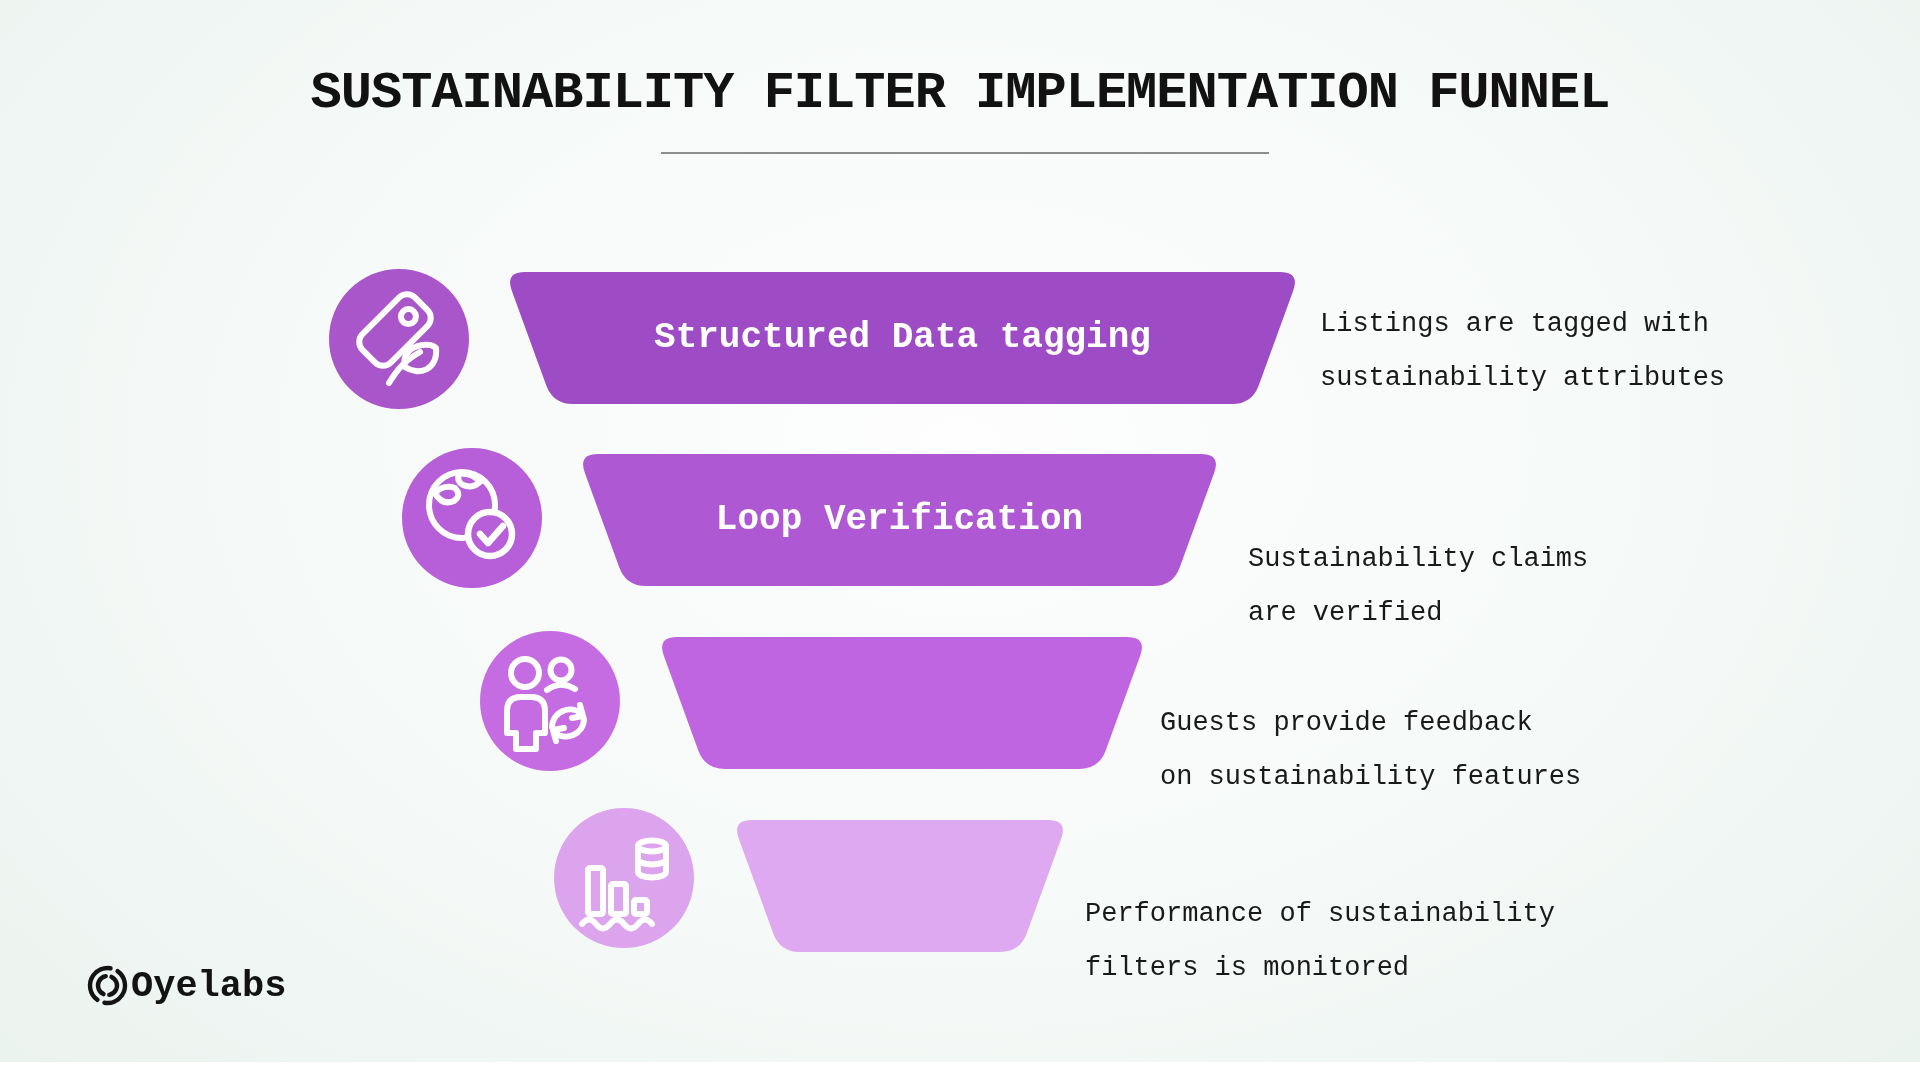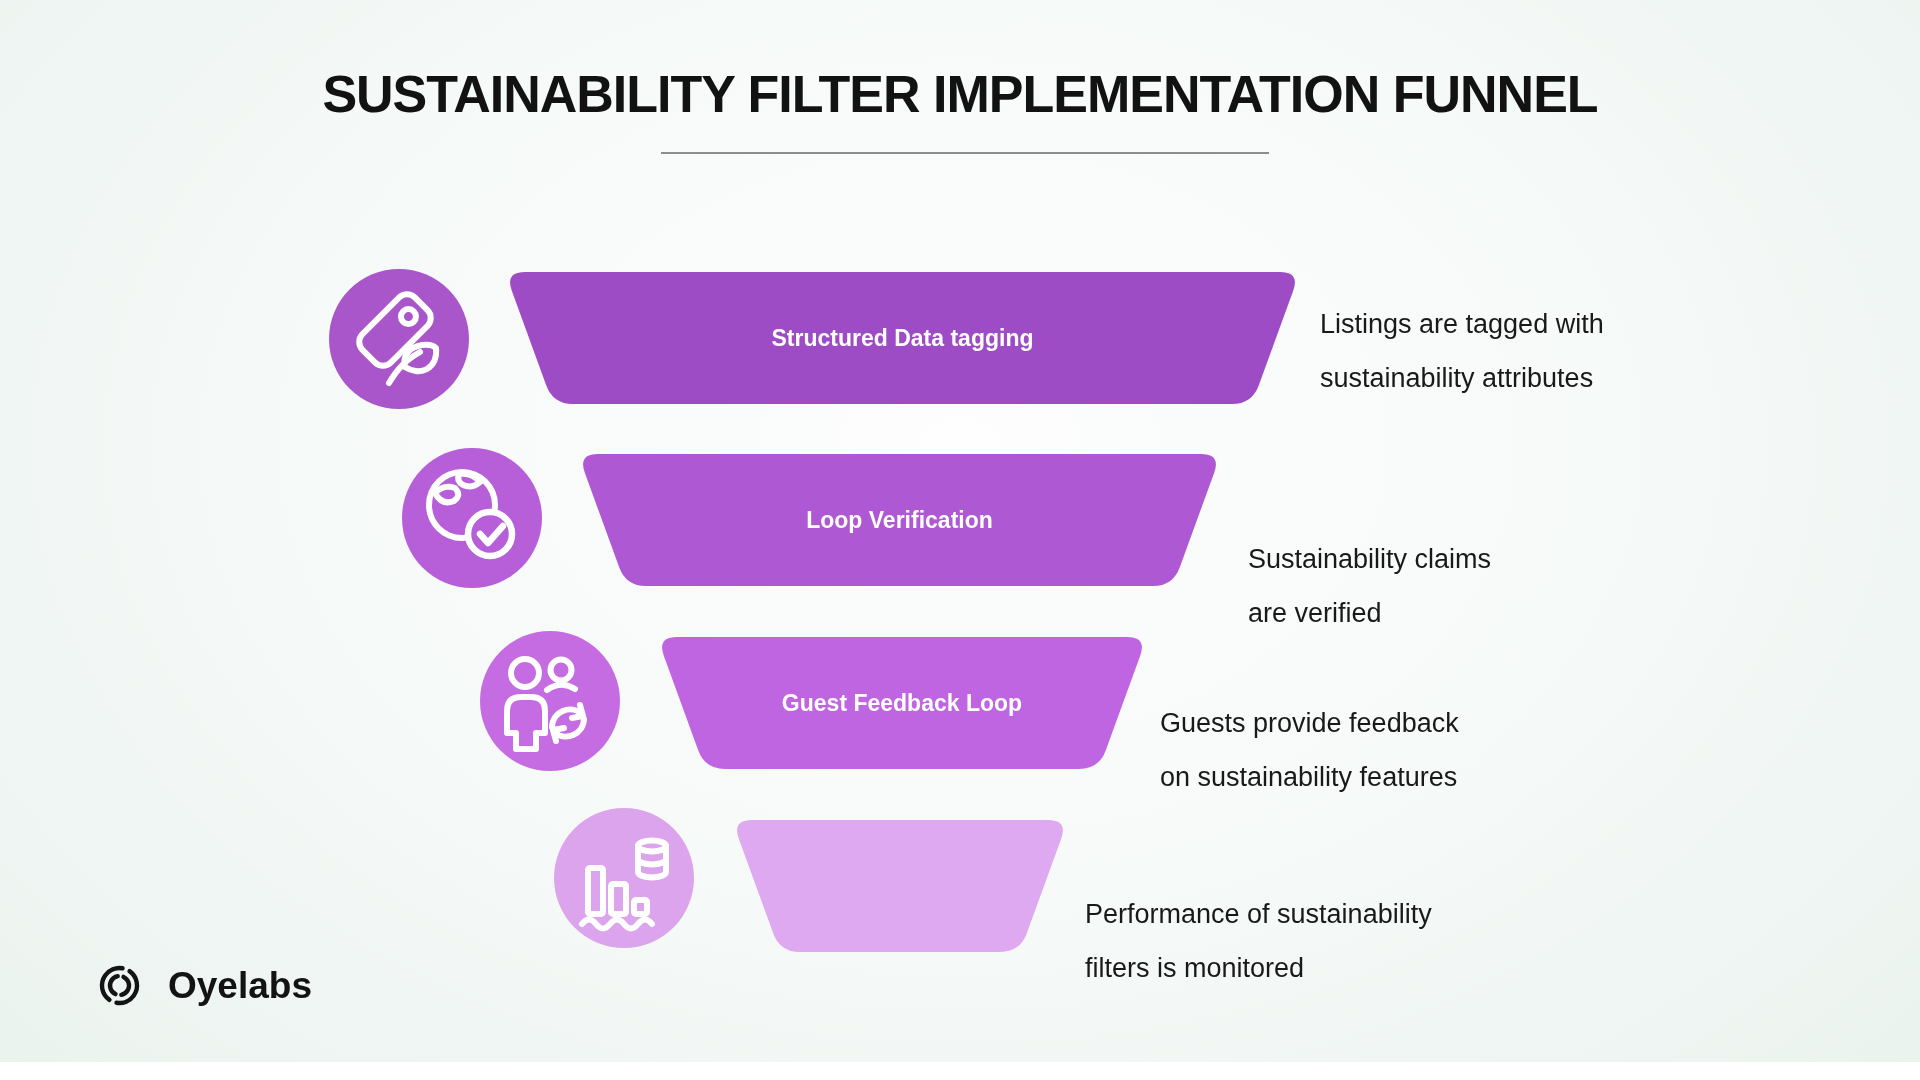--- a/index.html
+++ b/index.html
@@ -1,37 +1,37 @@
 <!DOCTYPE html>
 <html><head>
 <meta charset="utf-8">
 <style>
   html,body{margin:0;padding:0;}
   .canvas{
     position:relative;width:1920px;height:1062px;overflow:hidden;
     background:radial-gradient(95% 120% at 50% 42%, #fdfefd 0%, #f5f9f7 40%, #ebf3ef 70%, #dfebe5 100%);
-    font-family:Liberation Sans, sans-serif;
+    font-family:Liberation Mono, monospace;
   }
   .page-title{
     position:absolute;top:64px;left:0;width:100%;text-align:center;
     font-size:52px;font-weight:800;letter-spacing:-1px;color:#121212;
   }
   .title-underline{position:absolute;left:661px;top:152px;width:608px;height:2px;background:#8d8d8d;}
   .icon-circle{position:absolute;width:140px;height:140px;border-radius:50%;}
   .icon-circle svg{position:absolute;left:0;top:0;width:140px;height:140px;}
   .bar-shape{position:absolute;display:block;}
   .bar-label{
     position:absolute;display:flex;align-items:center;justify-content:center;text-align:center;
-    color:#ffffff;font-size:23px;font-weight:700;line-height:1.22;white-space:pre-line;
+    color:#ffffff;font-size:36px;font-weight:700;line-height:1.22;white-space:pre-line;
   }
   .stage-desc{
     position:absolute;font-size:27px;font-weight:500;color:#191919;
     line-height:54px;white-space:pre-line;
   }
-  .brand{position:absolute;left:96px;top:962px;display:flex;align-items:center;gap:25px;justify-content:space-between;}
+  .brand{position:absolute;left:84px;top:962px;display:flex;align-items:center;gap:0;justify-content:space-between;}
   .brand-name{font-size:37px;font-weight:600;color:#131313;}
   .ic{fill:none;stroke:#ffffff;stroke-width:6;stroke-linecap:round;stroke-linejoin:round;}
 </style>
 </head>
 <body>
 
 <div class="canvas">
 
   <div class="page-title">SUSTAINABILITY FILTER IMPLEMENTATION FUNNEL</div>
   <div class="title-underline"></div>
@@ -83,21 +83,20 @@
         <path d="M72 96a18 18 0 0 1 30-13"></path>
         <path d="M100 74l3 11l-11 2"></path>
         <path d="M104 88a18 18 0 0 1-30 13"></path>
         <path d="M76 110l-3-11l11-2"></path>
       </g>
     </svg>
   </div>
   <svg class="bar-shape" style="left:657px;top:637px;" width="490" height="132">
       <path d="M6.8 18.8 Q0 0 20.0 0.0 L470.0 0.0 Q490 0 483.2 18.8 L448.8 113.2 Q442 132 422.0 132.0 L68.0 132.0 Q48 132 41.2 113.2 Z" fill="#C065E1"></path>
     </svg>
-  <div class="bar-label" style="left:657px;top:637px;width:490px;height:132px;">Guest Feedback Loop</div>
   <div class="stage-desc" style="left:1160px;top:671px;width:470px;margin-top:25px;">Guests provide feedback
 on sustainability features</div>
 
   <div class="icon-circle" style="left: 554px; top: 808px; background: rgb(221, 164, 238);">
     <svg viewBox="0 0 140 140">
       <g class="ic" stroke-width="5.5">
         <rect x="34" y="60" width="15" height="46" rx="2"></rect>
         <rect x="57" y="76" width="15" height="30" rx="2"></rect>
         <rect x="80" y="92" width="13" height="14" rx="2"></rect>
         <path d="M84 38v26a14 5.5 0 0 0 28 0V38"></path>

